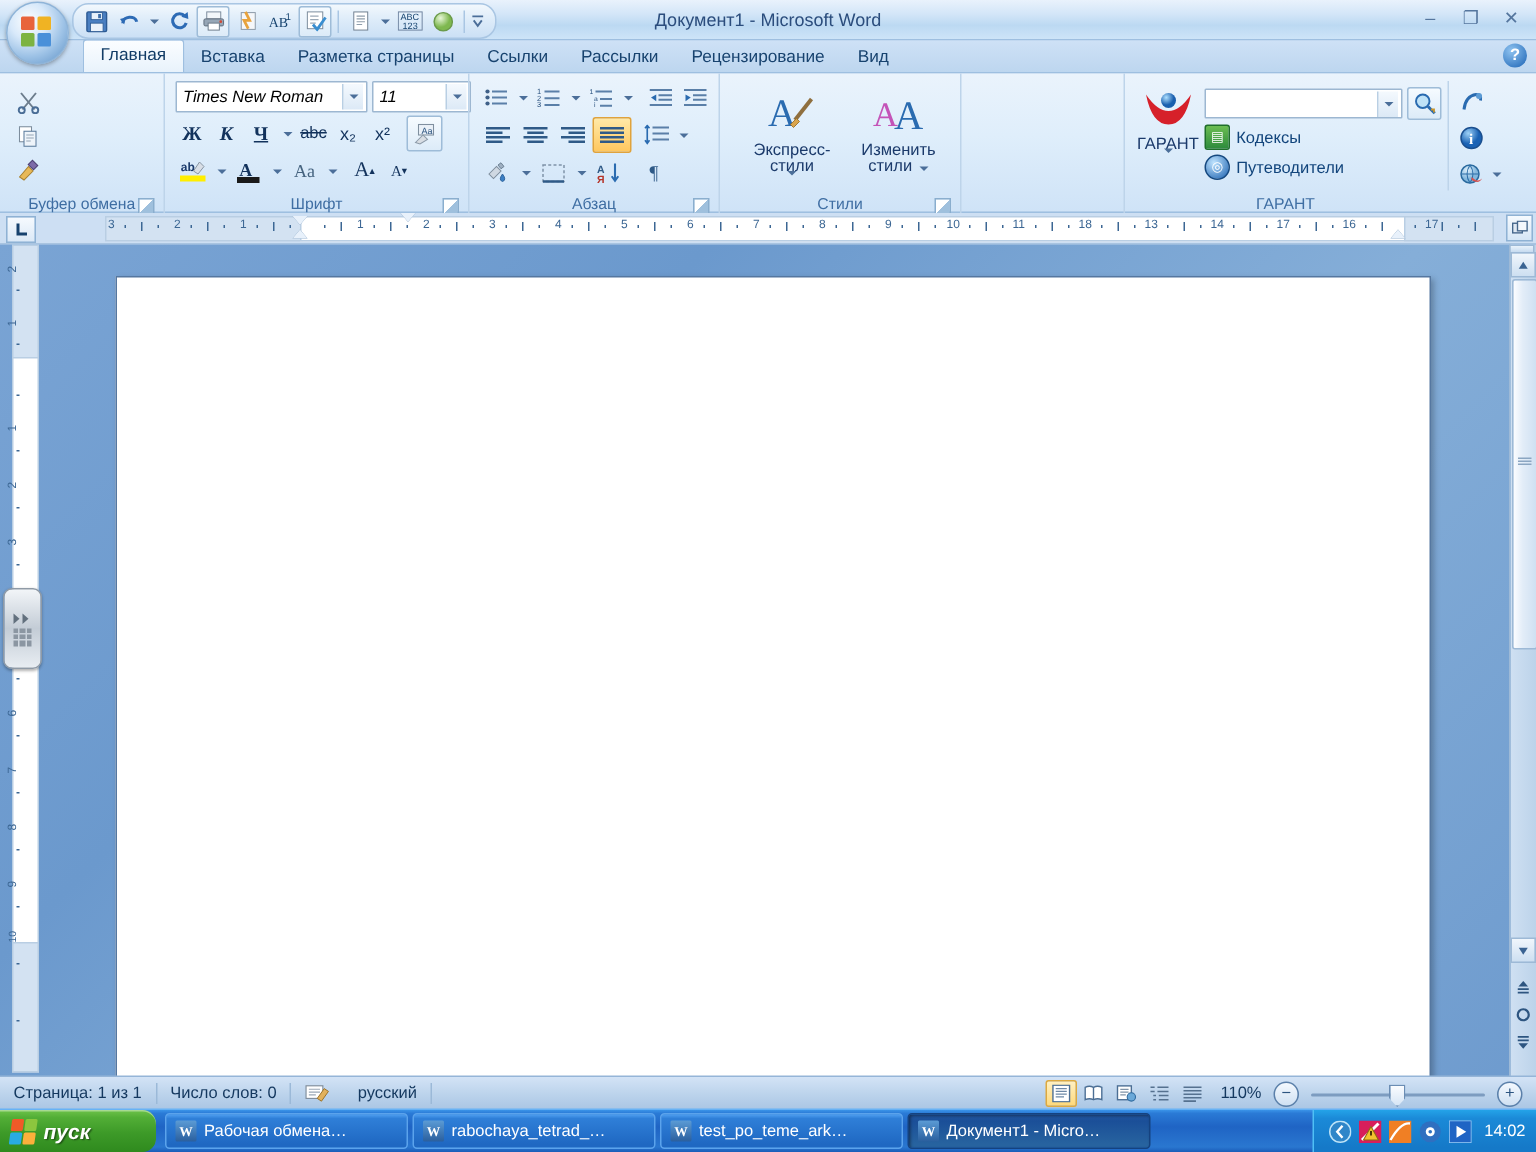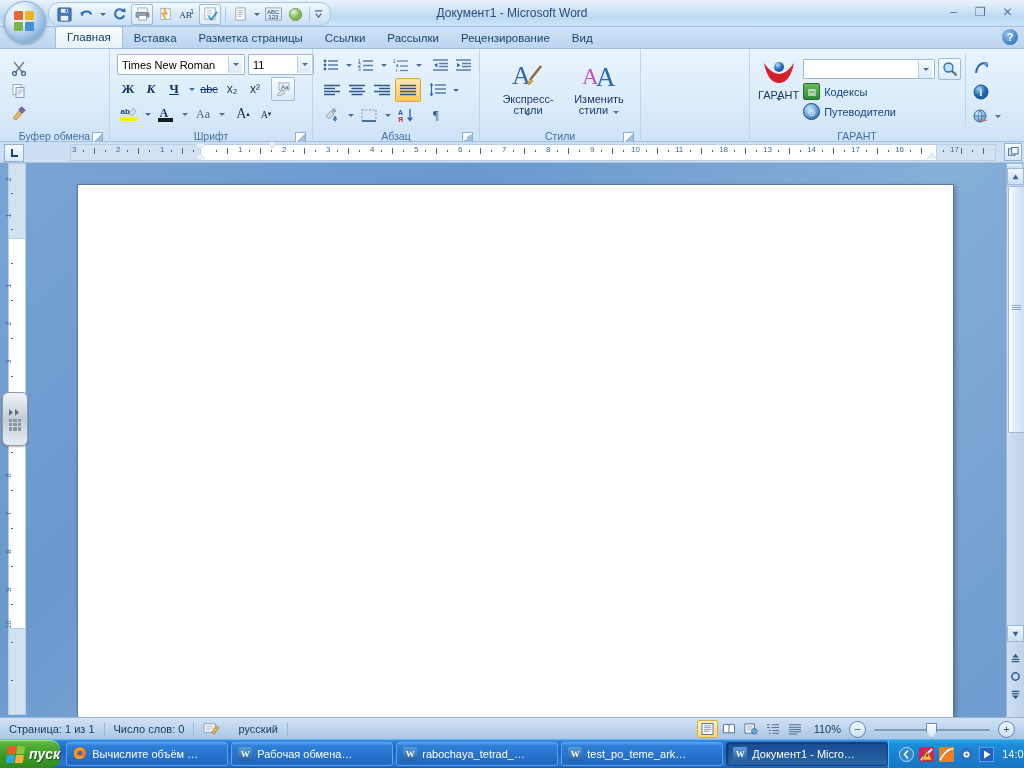--- a/index.html
+++ b/index.html
@@ -72,21 +72,21 @@
   .clip{width:30px;height:30px;position:relative;}
   .clip .board{position:absolute;left:3px;top:3px;width:24px;height:26px;border-radius:2px;
     background:linear-gradient(180deg,#f7d79a,#e8b45f);border:1px solid #b5842f;}
   .clip .clipTop{position:absolute;left:10px;top:0px;width:10px;height:6px;border-radius:2px;
     background:#c8932f;border:1px solid #8d6420;}
   .clip .paper{position:absolute;left:7px;top:9px;width:17px;height:19px;background:#fff;border:1px solid #9aa7b4;}
   .clip .ln{position:absolute;left:2px;height:1px;background:#7f93a8;width:12px;}
   
   .combo{height:19px;border:1px solid #9db7d1;background:#fff;display:flex;align-items:center;
     padding:0 2px 0 4px;font-size:11px;color:#000;border-radius:1px;}
-  .combo .cval{flex:1;overflow:hidden;white-space:nowrap;}
+  .combo .cval{flex:1;overflow:hidden;white-space:nowrap;font-style:italic;}
   .combo .cbtn{width:13px;height:17px;display:flex;align-items:center;justify-content:center;
     background:linear-gradient(180deg,#f4f9fe,#dce9f6);border-left:1px solid #b9cfe4;}
   
   .glink{display:flex;align-items:center;gap:4px;height:17px;font-size:11px;color:#12457c;}
   .gicon{width:15px;height:15px;border-radius:2px;display:flex;align-items:center;justify-content:center;font-size:9px;color:#fff;}
   
   .rulerbar{position:relative;height:20px;background:#cddff3;border-bottom:1px solid #a9c4e0;}
   .tabsel{position:absolute;left:4px;top:2px;width:18px;height:16px;
     background:linear-gradient(180deg,#f6fafe,#dbe9f7);border:1px solid #8fb2d4;
     display:flex;align-items:center;justify-content:center;}
@@ -901,30 +901,20 @@
       <i style="background:#f05a28;"></i>
         <i style="background:#8cc63e;"></i>
       <i style="background:#29abe2;"></i>
         <i style="background:#fbb03b;"></i>
     </span>
     <span class="starttext">пуск</span>
   </div>
 
   <div class="tasks">
     <div class="taskitem">
-      <span>
-        <svg width="14" height="14" viewBox="0 0 14 14">
-            <circle cx="7" cy="7" r="6" fill="#e8752a"></circle>
-            <path d="M7 2 q5 1 5 5 q-1 -3 -5 -3 q-4 0 -4 3 q0 4 4 4 q3 0 4 -2 q-1 4 -5 4 q-5 0 -5 -5 q0 -6 6 -6Z" fill="#f5a623"></path>
-            <circle cx="7" cy="7" r="2" fill="#2a6bb0"></circle>
-          </svg>
-      </span>
-      <span>Вычислите объём …</span>
-    </div>
-    <div class="taskitem">
       <span class="wicon">W</span>
       <span>Рабочая обмена…</span>
     </div>
     <div class="taskitem">
       <span class="wicon">W</span>
       <span>rabochaya_tetrad_…</span>
     </div>
     <div class="taskitem">
       <span class="wicon">W</span>
       <span>test_po_teme_ark…</span>

